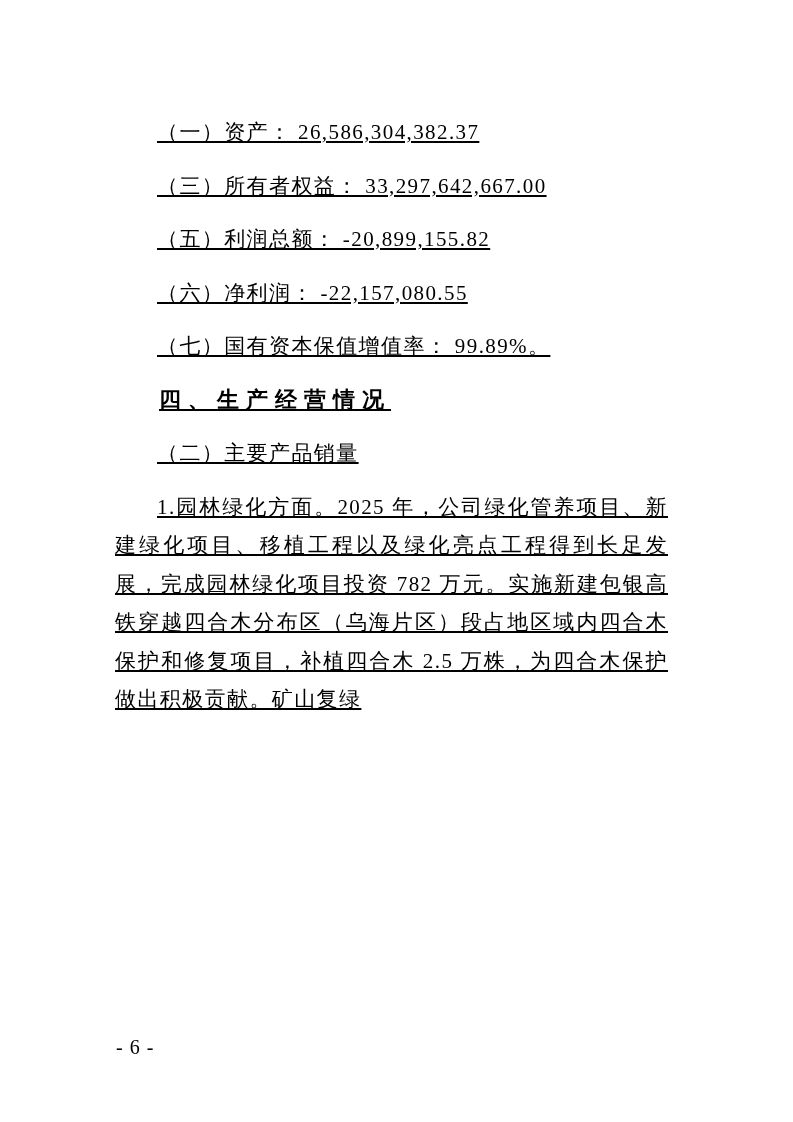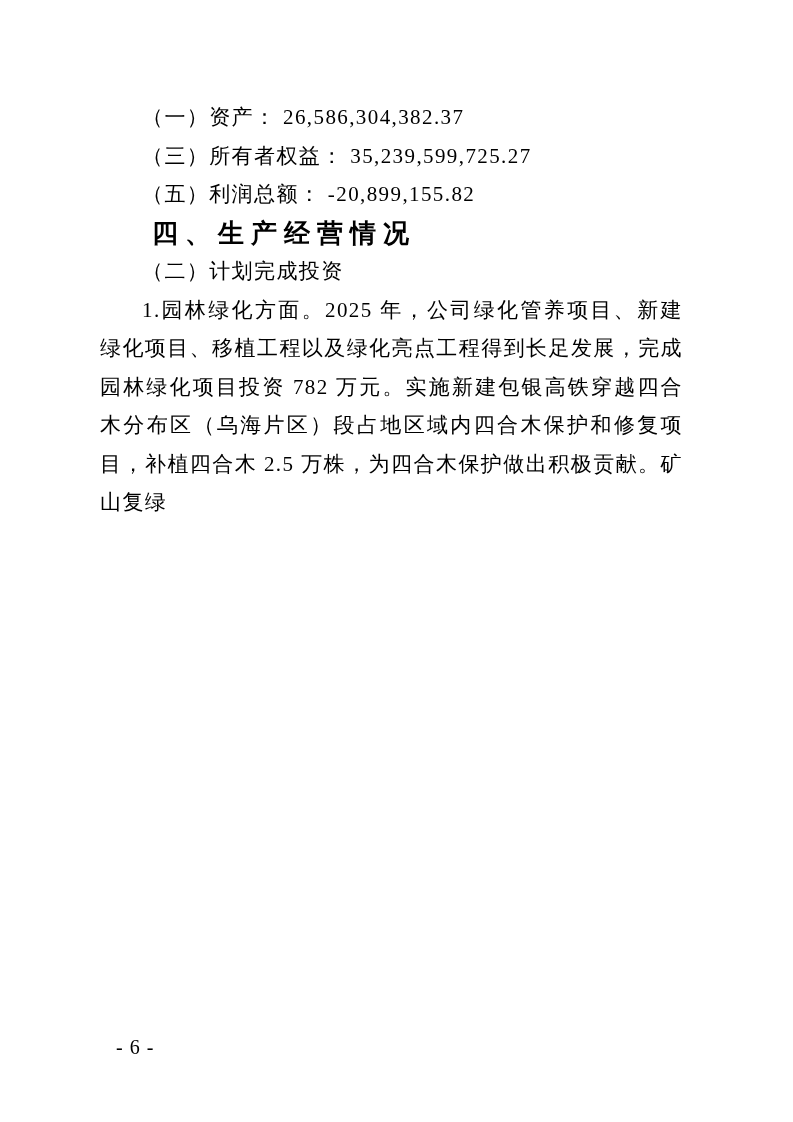--- a/index.html
+++ b/index.html
@@ -21,56 +21,59 @@
     left: 100px;
     top: 98px;
     width: 583px;
     font-size: 21px;
     line-height: 38.5px;
     letter-spacing: 1.4px;
     text-align: justify;
     text-justify: inter-character;
   }
   .doc p, .doc h2 {
-    margin: 0;
+    margin: 15px;
     padding: 0;
     text-indent: 2em;
+    text-decoration: underline;
   }
   .li {
     
     white-space: nowrap;
   }
   .heading {
     font-family: "Liberation Sans", "DejaVu Sans", sans-serif;
     font-weight: 700;
-    font-size: 26px;
+    font-size: 22px;
     line-height: 38.5px;
     letter-spacing: 7px;
     text-indent: 2.1em;
   }
   .footer {
     position: absolute;
     left: 116px;
     top: 1036px;
     font-size: 20px;
     letter-spacing: 1px;
   }
 </style>
 </head>
 <body>
 
 <div class="page">
   <main class="doc">
     <p class="li">（一）资产： 26,586,304,382.37</p>
-    <p class="li">（三）所有者权益： 35,239,599,725.27</p>
+    <p class="li">（三）所有者权益： 33,297,642,667.00</p>
     <p class="li">（五）利润总额： -20,899,155.82</p>
+    <p class="li">（六）净利润： -22,157,080.55</p>
+    <p class="li">（七）国有资本保值增值率： 99.89%。</p>
 
     <h2 class="heading">四、生产经营情况</h2>
 
 
 
-    <p class="li">（二）计划完成投资</p>
+    <p class="li">（二）主要产品销量</p>
 
     <p class="para">1.园林绿化方面。2025 年，公司绿化管养项目、新建绿化项目、移植工程以及绿化亮点工程得到长足发展，完成园林绿化项目投资 782 万元。实施新建包银高铁穿越四合木分布区（乌海片区）段占地区域内四合木保护和修复项目，补植四合木 2.5 万株，为四合木保护做出积极贡献。矿山复绿</p>
   </main>
 
   <div class="footer">- 6 -</div>
 </div>
 
 </body></html>

